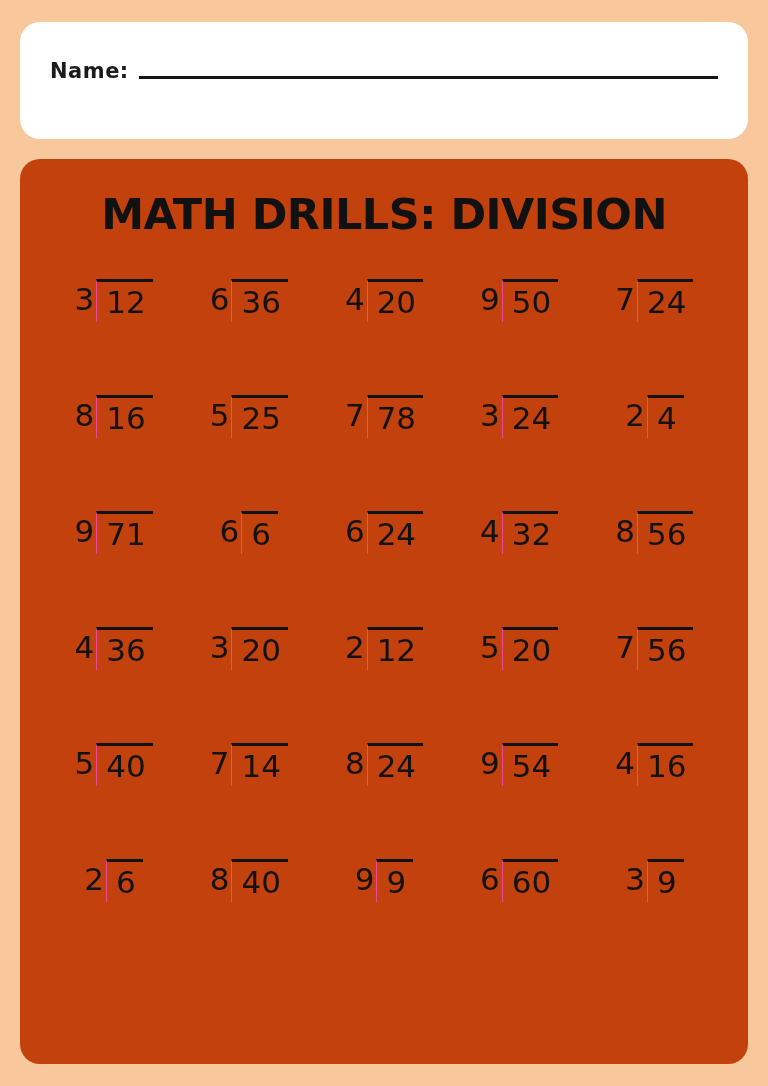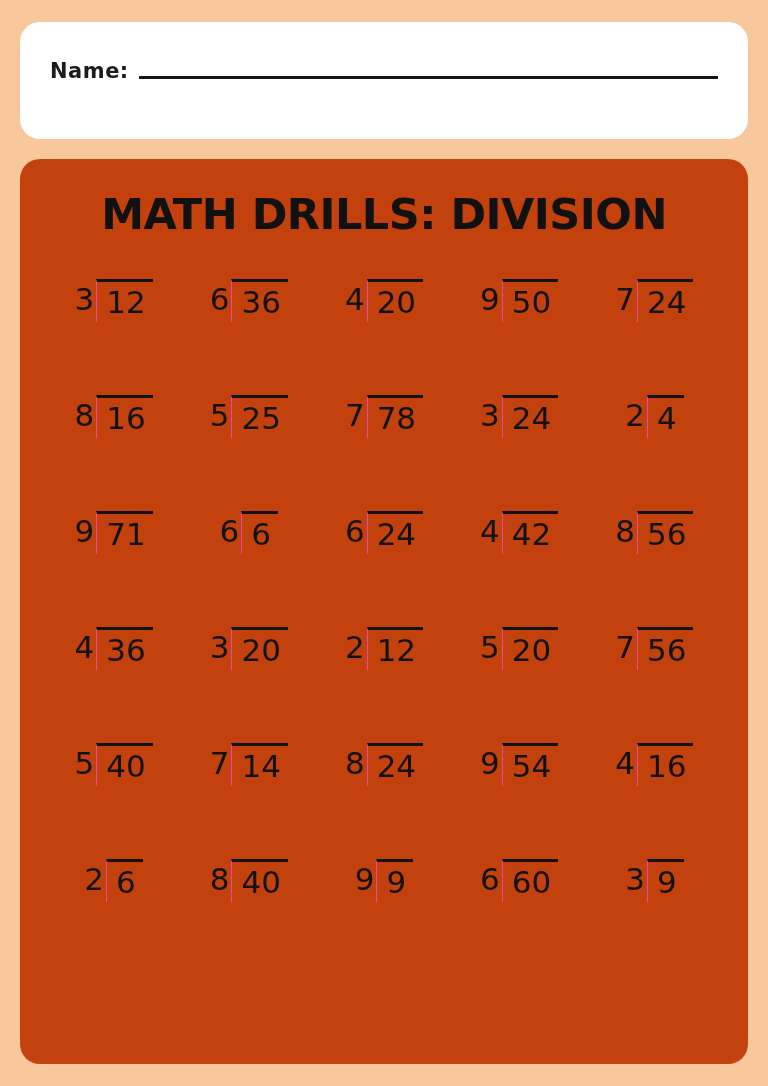--- a/index.html
+++ b/index.html
@@ -209,21 +209,21 @@
       </div>
       <div class="problem">
         <span class="divisor">6</span>
         <span class="bracket">
             <span class="dividend">24</span>
           </span>
       </div>
       <div class="problem">
         <span class="divisor">4</span>
         <span class="bracket">
-            <span class="dividend">42</span>
+            <span class="dividend">32</span>
           </span>
       </div>
       <div class="problem">
         <span class="divisor">8</span>
         <span class="bracket">
             <span class="dividend">56</span>
           </span>
       </div>
 
       <div class="problem">

